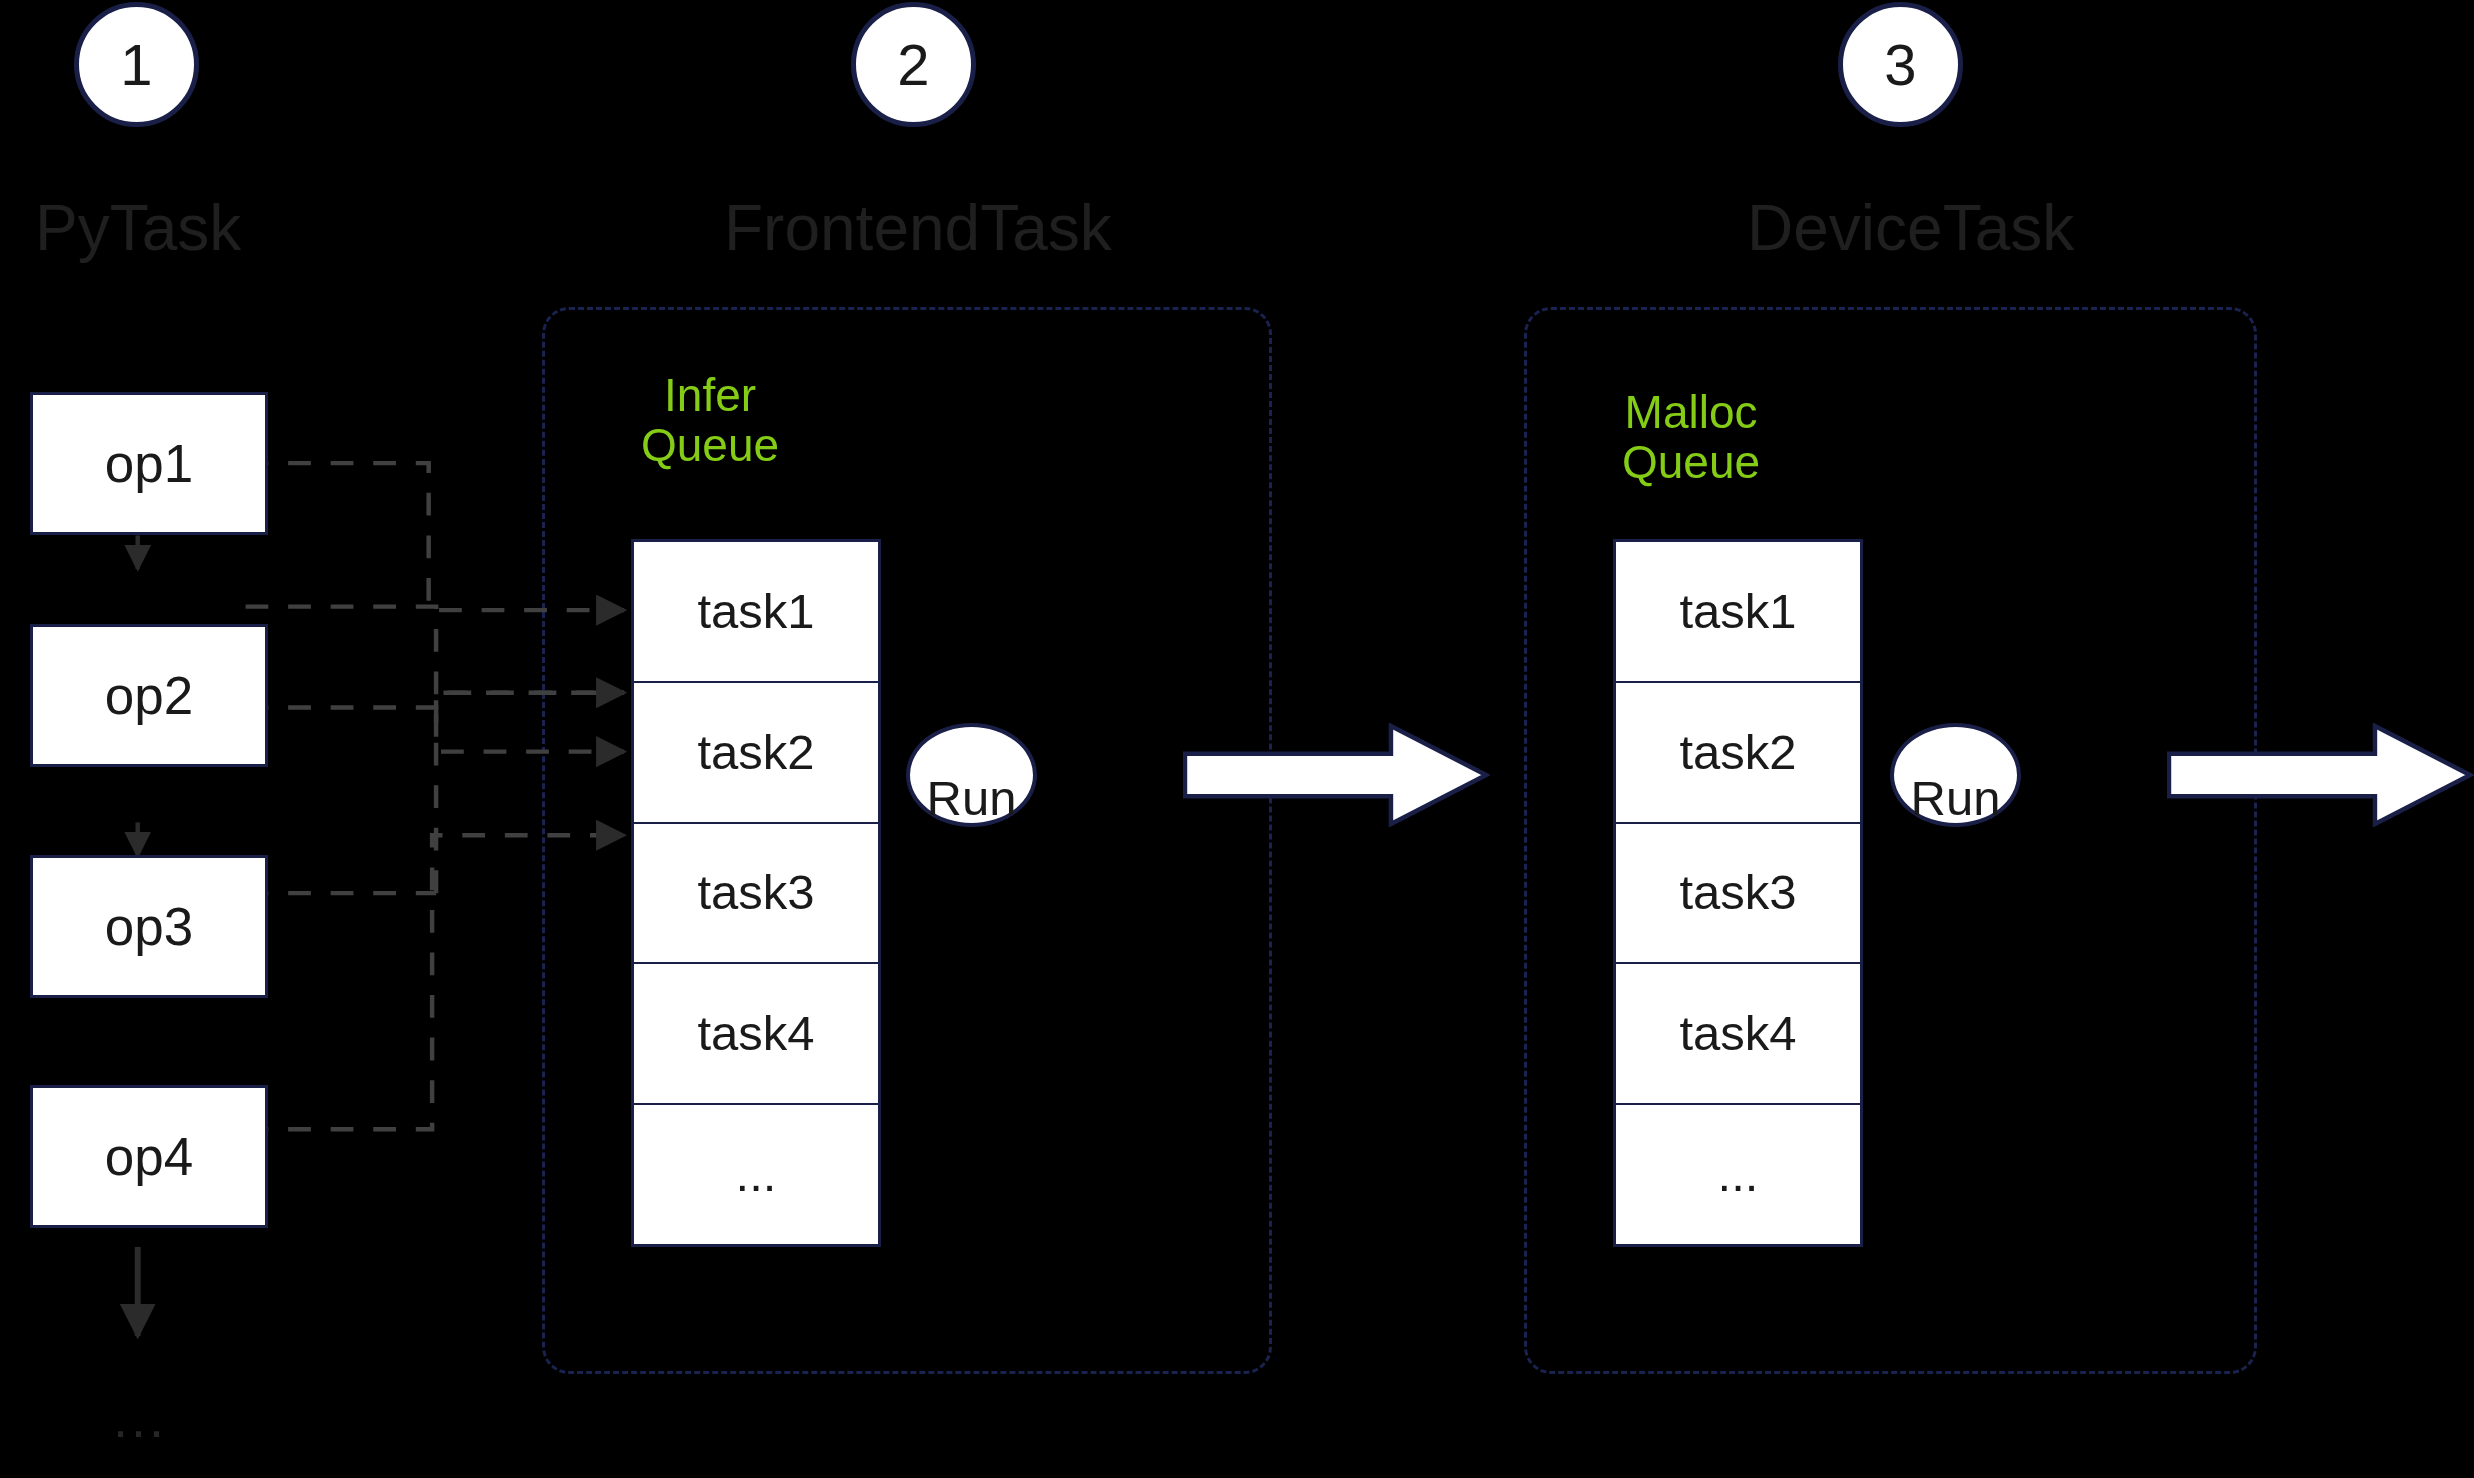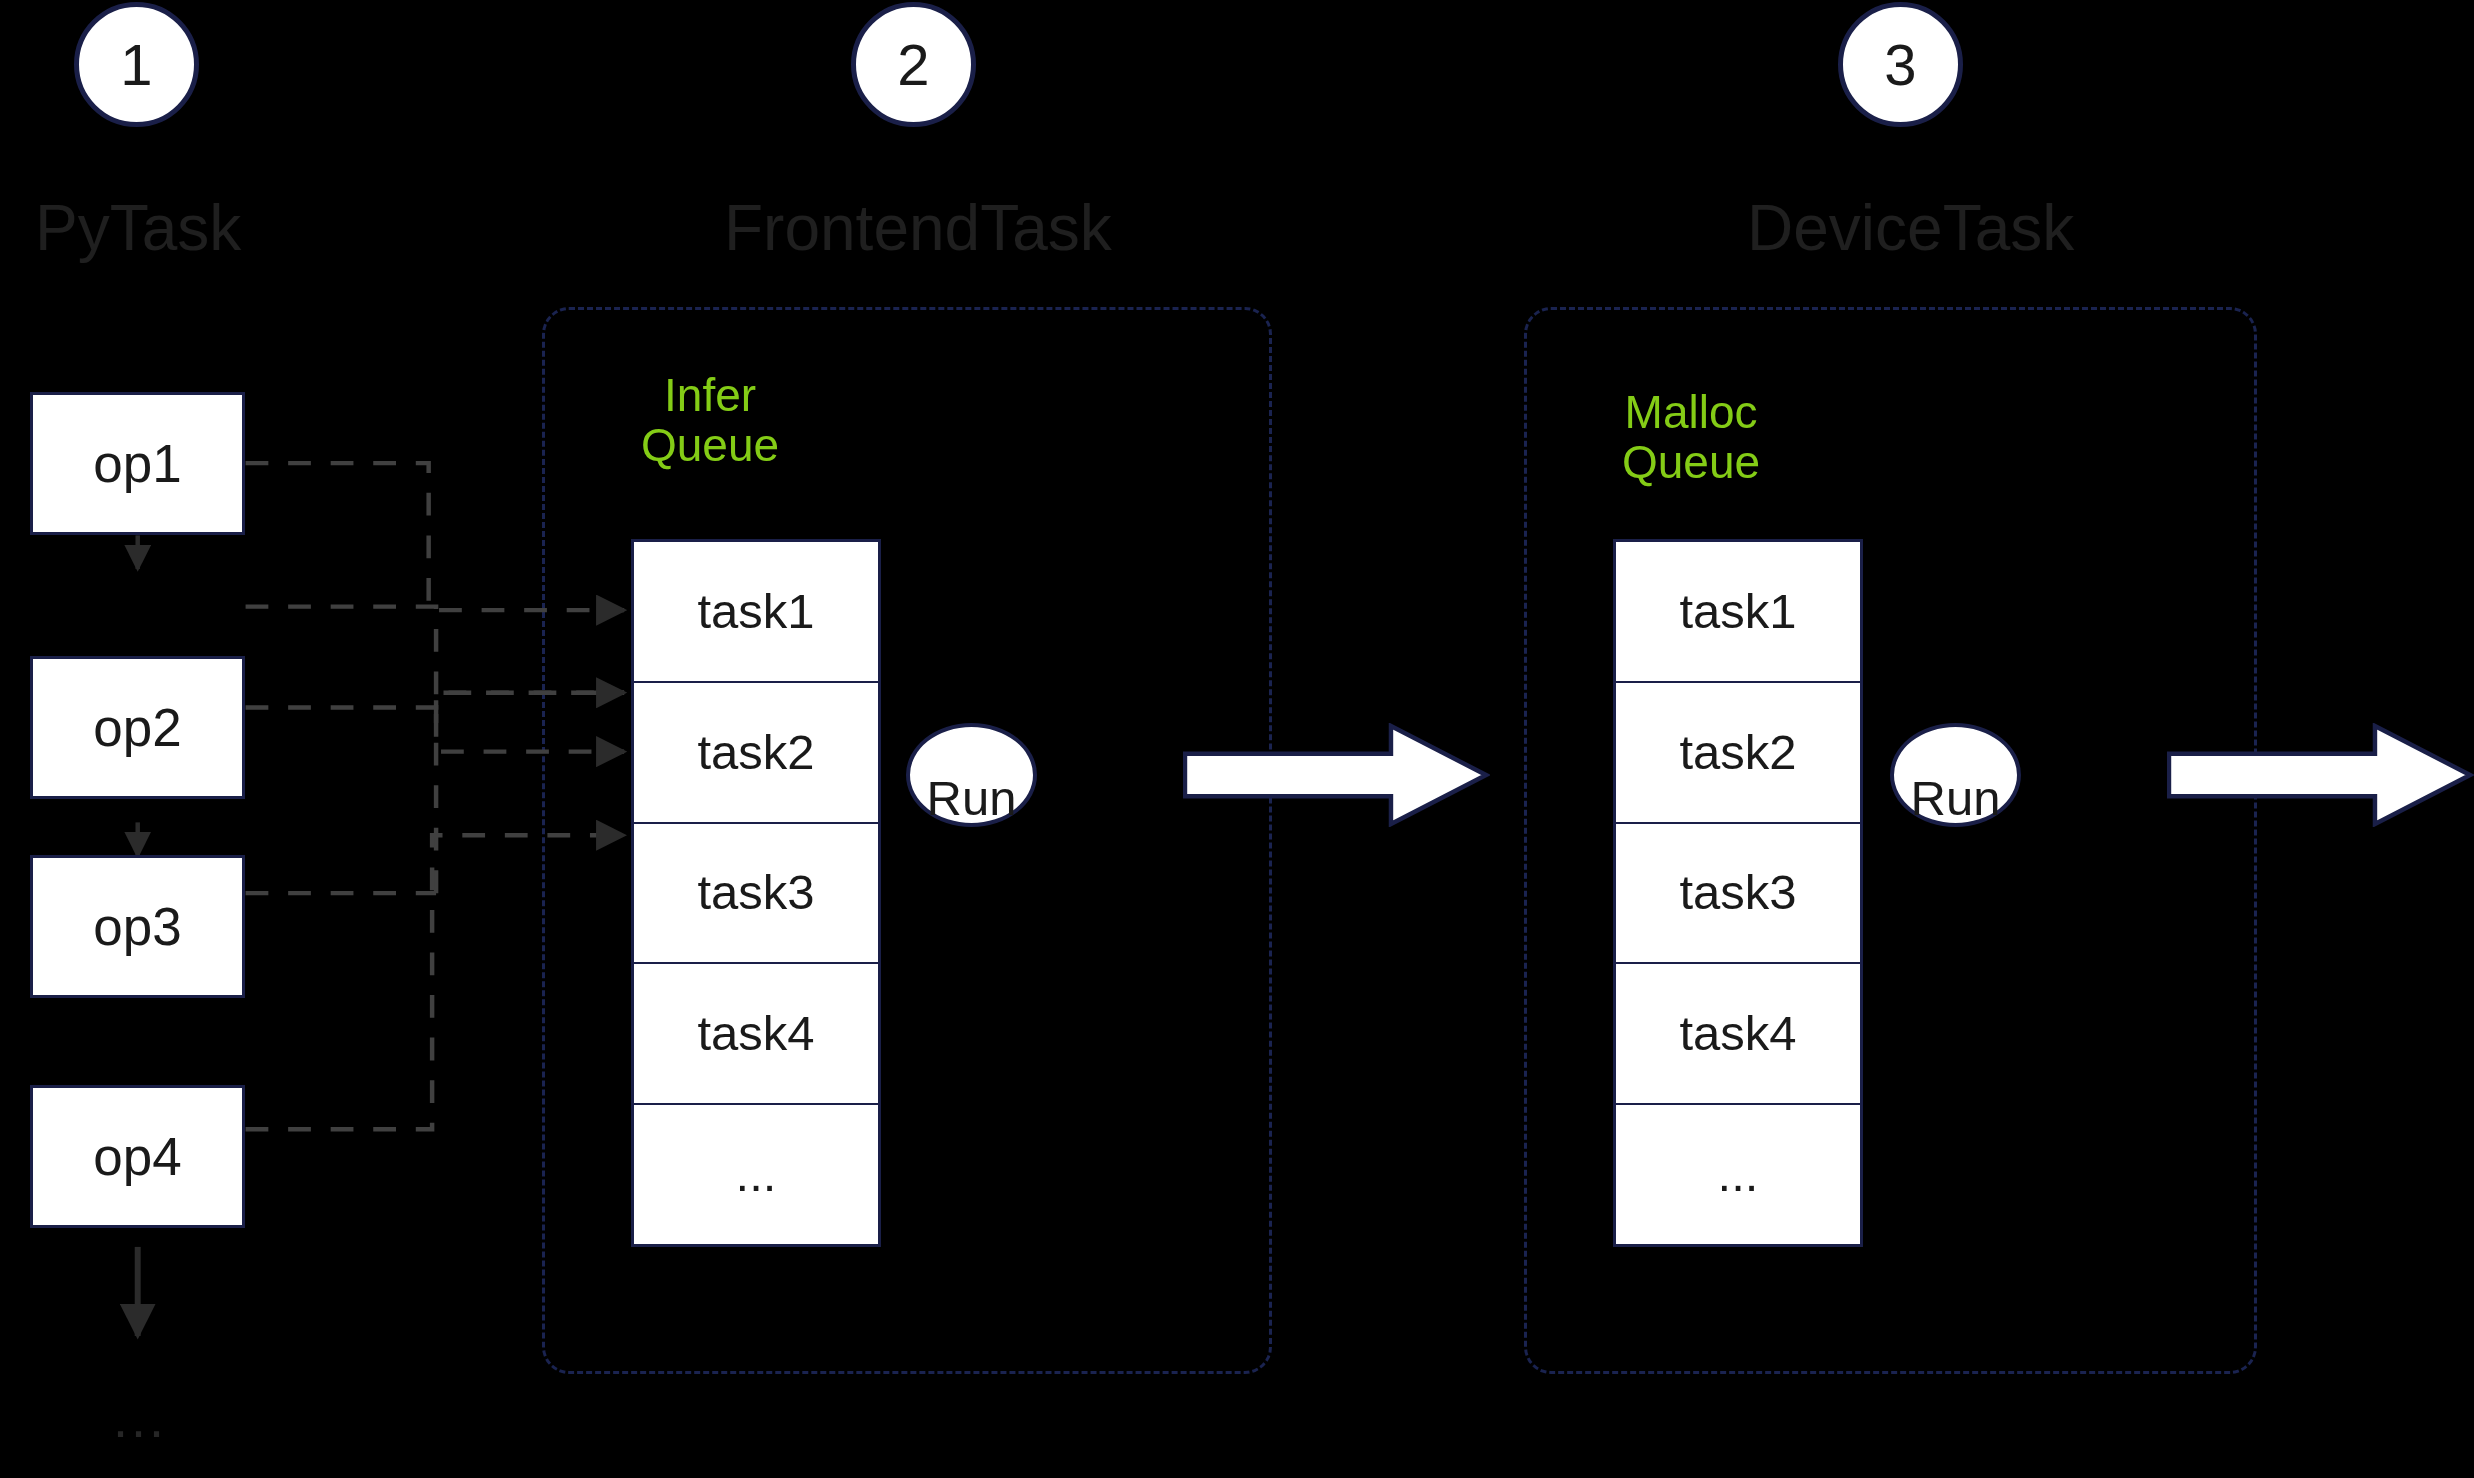--- a/index.html
+++ b/index.html
@@ -45,21 +45,21 @@
     position:absolute;
     color:#84cc16;
     font-size:46px;
     line-height:1.08;
     white-space:pre-line;
     text-align:center;
   }
   
   .op-box{
     position:absolute;
-    width:215px;height:143px;
+    width:238px;height:143px;
     background:#ffffff;
     border:3.5px solid #1a1f48;
     box-sizing:border-box;
     display:flex;align-items:center;justify-content:center;
     color:#1a1a1a;
     font-size:53px;
     line-height:1;
   }
   
   .task-stack{
@@ -151,21 +151,21 @@
     <span>3</span>
   </div>
 
   <div class="stage-label" style="left:35px;top:196px;">PyTask</div>
   <div class="stage-label" style="left:724px;top:196px;">FrontendTask</div>
   <div class="stage-label" style="left:1747px;top:196px;">DeviceTask</div>
 
   <div class="op-box" style="left:30px;top:392px;">
     <span>op1</span>
   </div>
-  <div class="op-box" style="left:30px;top:656px;">
+  <div class="op-box" style="left:30px;top:624px;">
     <span>op2</span>
   </div>
   <div class="op-box" style="left:30px;top:855px;align-items:center;">
     <span>op3</span>
   </div>
   <div class="op-box" style="left:30px;top:1085px;">
     <span>op4</span>
   </div>
   <div class="dots" style="left:113px;top:1391px;">...</div>
 

